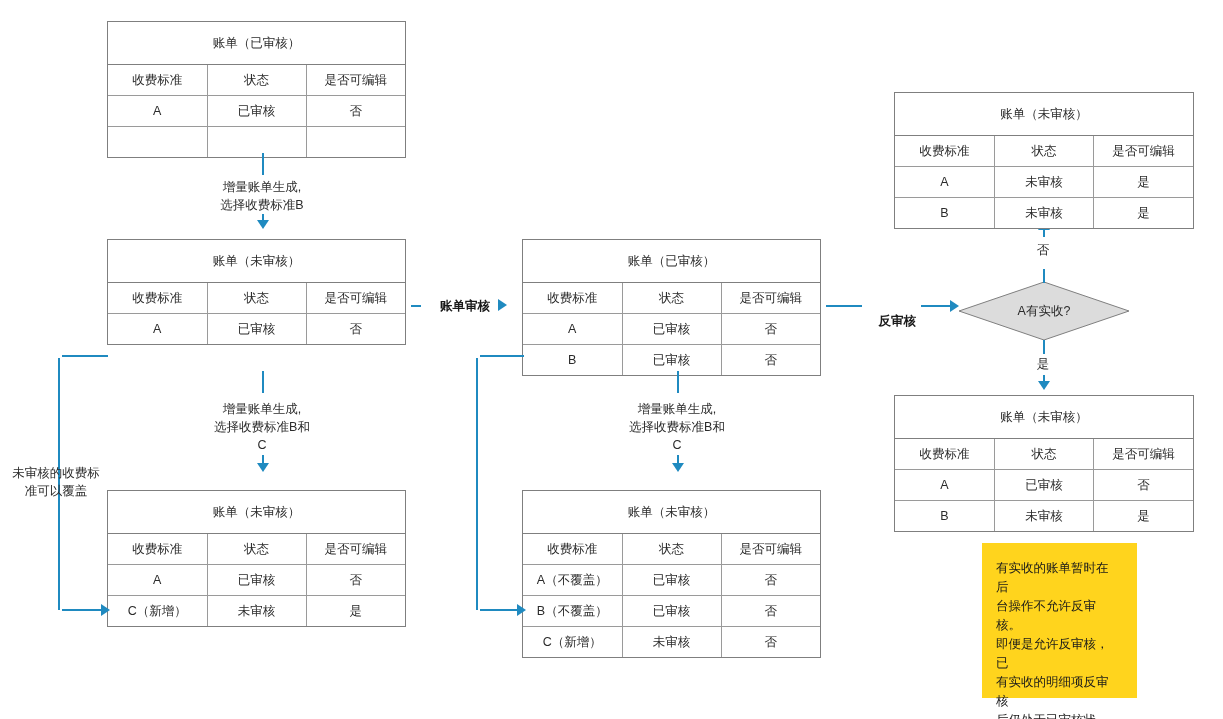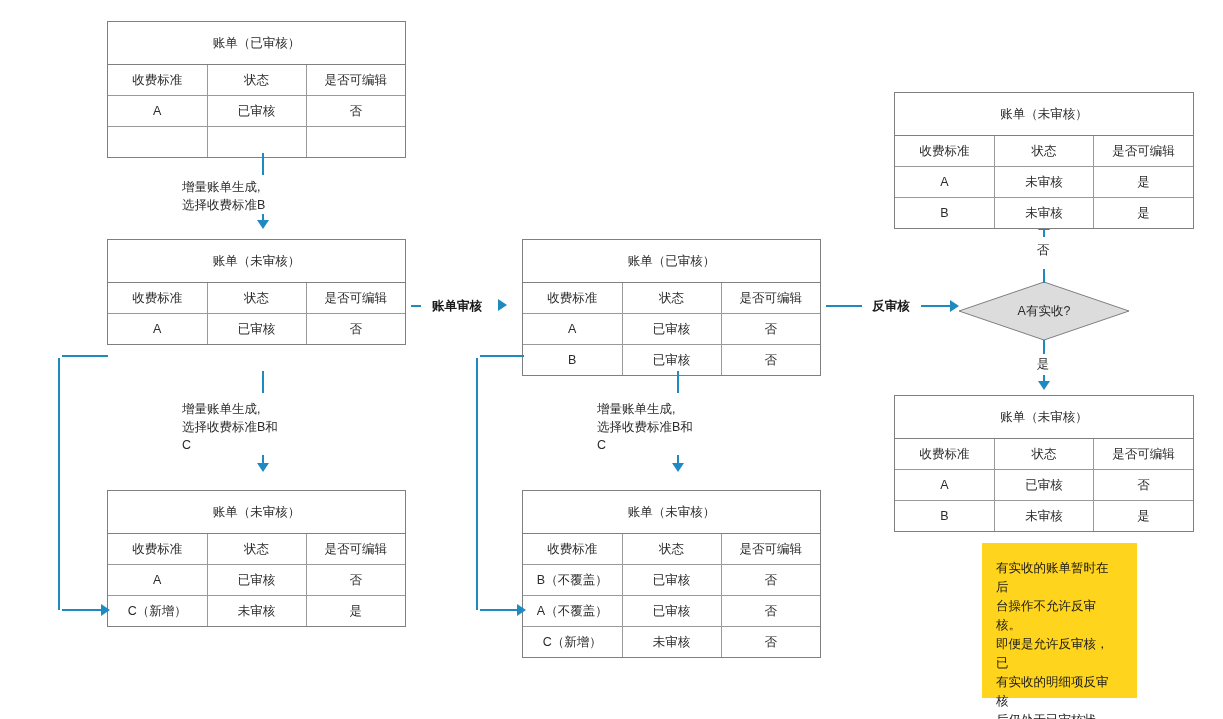--- a/index.html
+++ b/index.html
@@ -105,30 +105,30 @@
     border-bottom: 6px solid transparent;
     border-left: 9px solid #1f8ac0;
   }
 
   
   .edge-label {
     position: absolute;
     font-size: 12.5px;
     line-height: 18px;
     color: #2b2b2b;
-    text-align: left;
+    text-align: center;
     white-space: pre-line;
   }
   .edge-label-strong {
     position: absolute;
     font-size: 12.5px;
     line-height: 18px;
     color: #1a1a1a;
     font-weight: bold;
-    text-align: center;
+    text-align: right;
     white-space: pre-line;
   }
   .small-label {
     position: absolute;
     font-size: 12.5px;
     line-height: 16px;
     color: #2b2b2b;
     text-align: center;
   }
 
@@ -229,20 +229,22 @@
         <td>是</td>
       </tr>
     </tbody>
       </table>
   </div>
 
   <div class="hline" style="left:62px; top:355px; width:46px;"></div>
   <div class="vline" style="left:58px; top:358px; height:252px;"></div>
   <div class="hline" style="left:62px; top:609px; width:42px;"></div>
   <div class="arrow-right" style="left:101px; top:604px;"></div>
+  <div class="edge-label" style="left:0px; top:464px; width:112px;">未审核的收费标
+准可以覆盖</div>
 
   <div class="hline" style="left:411px; top:305px; width:10px;"></div>
   <div class="edge-label-strong" style="left:424px; top:297px; width:66px;">账单审核</div>
   <div class="arrow-right" style="left:498px; top:299px;"></div>
 
   <div class="tbl" style="left:522px; top:239px; width:299px;">
     <table>
       <tbody>
           <tr>
             <td class="title" colspan="3">账单（已审核）</td>
@@ -278,45 +280,45 @@
       <tbody>
           <tr>
             <td class="title" colspan="3">账单（未审核）</td>
           </tr>
       <tr>
         <td class="col0">收费标准</td>
         <td class="col1">状态</td>
         <td class="col2">是否可编辑</td>
       </tr>
       <tr>
+        <td>A（不覆盖）</td>
+        <td>已审核</td>
+        <td>否</td>
+      </tr>
+      <tr>
         <td>B（不覆盖）</td>
-        <td>已审核</td>
-        <td>否</td>
-      </tr>
-      <tr>
-        <td>A（不覆盖）</td>
         <td>已审核</td>
         <td>否</td>
       </tr>
       <tr>
         <td>C（新增）</td>
         <td>未审核</td>
         <td>否</td>
       </tr>
     </tbody>
       </table>
   </div>
 
   <div class="hline" style="left:480px; top:355px; width:44px;"></div>
   <div class="vline" style="left:476px; top:358px; height:252px;"></div>
   <div class="hline" style="left:480px; top:609px; width:40px;"></div>
   <div class="arrow-right" style="left:517px; top:604px;"></div>
 
   <div class="hline" style="left:826px; top:305px; width:36px;"></div>
-  <div class="edge-label-strong" style="left:866px; top:297px; width:50px;">反审核</div>
+  <div class="edge-label-strong" style="left:866px; top:312px; width:50px;">反审核</div>
   <div class="hline" style="left:921px; top:305px; width:32px;"></div>
   <div class="arrow-right" style="left:950px; top:300px;"></div>
 
   <div class="diamond-wrap" style="left:958px; top:281px; width:172px; height:60px;">
     <svg width="172" height="60" viewBox="0 0 172 60">
       <polygon points="86,1 171,30 86,59 1,30" fill="#dcdcdc" stroke="#7f7f7f" stroke-width="1"></polygon>
     </svg>
     <div class="diamond-label">A有实收?</div>
   </div>
 

